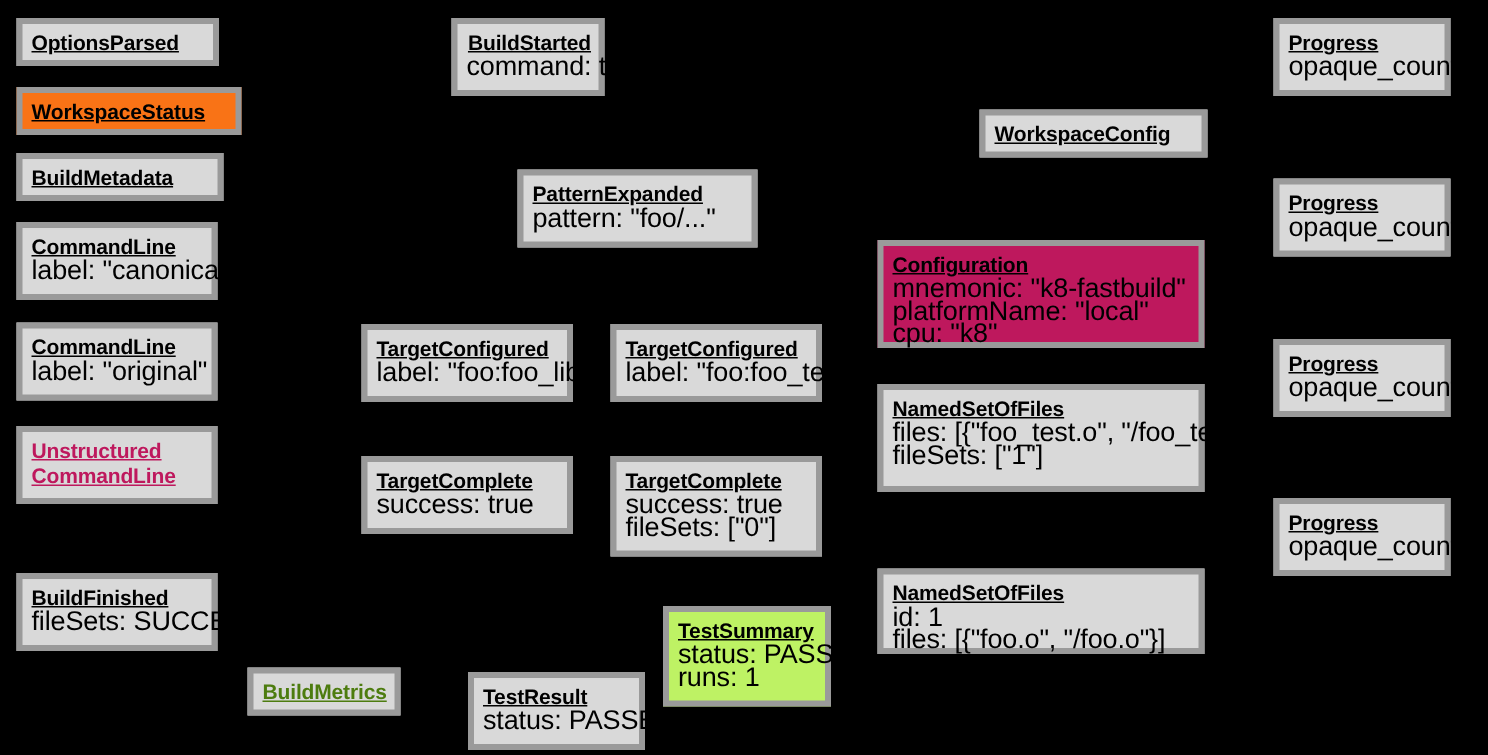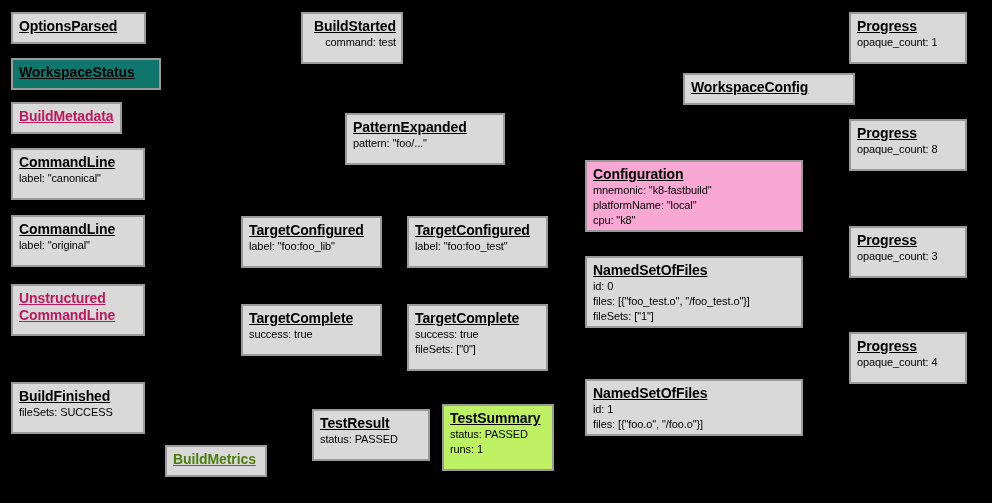--- a/index.html
+++ b/index.html
@@ -12,55 +12,55 @@
     position: relative;
     width: 992px;
     height: 503px;
     background: #000000;
     overflow: hidden;
     font-family: "Liberation Sans", sans-serif;
   }
   .node {
     position: absolute;
     background: #d9d9d9;
-    border: 2px solid #ec4899;
+    border: 4px solid #ec4899;
     box-sizing: border-box;
     padding: 4px 5px 4px 6px;
     color: #000000;
     line-height: 15px;
   }
   .node-title {
     font-weight: bold;
     font-size: 14px;
     line-height: 17px;
     text-decoration: underline;
     display: block;
     white-space: pre-line;
     letter-spacing: -0.1px;
   }
   .node-field {
     font-weight: normal;
-    font-size: 11px;
+    font-size: 18px;
     line-height: 15px;
     display: block;
     white-space: nowrap;
     letter-spacing: -0.1px;
   }
 </style>
 </head>
 <body>
 
 <div id="canvas" style="width: 992px; height: 503px; background: rgb(0, 0, 0);">
     <div class="node" style="left: 11px; top: 12px; width: 135px; height: 32px; background: rgb(217, 217, 217); border-color: rgb(154, 154, 154); color: rgb(0, 0, 0);">
       <span class="node-title">OptionsParsed</span>
     </div>
-    <div class="node" style="left: 11px; top: 58px; width: 150px; height: 32px; background: #0f766e; border-color: rgb(154, 154, 154); color: rgb(0, 0, 0);">
+    <div class="node" style="left: 11px; top: 58px; width: 150px; height: 32px; background: #f97316; border-color: rgb(154, 154, 154); color: rgb(0, 0, 0);">
       <span class="node-title">WorkspaceStatus</span>
     </div>
-    <div class="node" style="left: 11px; top: 102px; width: 111px; height: 32px; background: rgb(217, 217, 217); border-color: rgb(154, 154, 154); color: #be185d;">
+    <div class="node" style="left: 11px; top: 102px; width: 138px; height: 32px; background: rgb(217, 217, 217); border-color: rgb(154, 154, 154); color: #000000;">
       <span class="node-title">BuildMetadata</span>
     </div>
     <div class="node" style="left: 11px; top: 148px; width: 134px; height: 52px; background: rgb(217, 217, 217); border-color: rgb(154, 154, 154); color: rgb(0, 0, 0);">
       <span class="node-title">CommandLine</span>
       <span class="node-field">label: "canonical"</span>
     </div>
     <div class="node" style="left: 11px; top: 215px; width: 134px; height: 52px; background: rgb(217, 217, 217); border-color: rgb(154, 154, 154); color: rgb(0, 0, 0);">
       <span class="node-title">CommandLine</span>
       <span class="node-field">label: "original"</span>
     </div>
@@ -93,41 +93,40 @@
     </div>
     <div class="node" style="left: 241px; top: 304px; width: 141px; height: 52px; background: rgb(217, 217, 217); border-color: rgb(154, 154, 154); color: rgb(0, 0, 0);">
       <span class="node-title">TargetComplete</span>
       <span class="node-field">success: true</span>
     </div>
     <div class="node" style="left: 407px; top: 304px; width: 141px; height: 67px; background: rgb(217, 217, 217); border-color: rgb(154, 154, 154); color: rgb(0, 0, 0);">
       <span class="node-title">TargetComplete</span>
       <span class="node-field">success: true</span>
       <span class="node-field">fileSets: ["0"]</span>
     </div>
-    <div class="node" style="left: 312px; top: 409px; width: 118px; height: 52px; background: rgb(217, 217, 217); border-color: rgb(154, 154, 154); color: rgb(0, 0, 0);">
+    <div class="node" style="left: 312px; top: 448px; width: 118px; height: 52px; background: rgb(217, 217, 217); border-color: rgb(154, 154, 154); color: rgb(0, 0, 0);">
       <span class="node-title">TestResult</span>
       <span class="node-field">status: PASSED</span>
     </div>
     <div class="node" style="left: 442px; top: 404px; width: 112px; height: 67px; background: #bef264; border-color: rgb(154, 154, 154); color: rgb(0, 0, 0);">
       <span class="node-title">TestSummary</span>
       <span class="node-field">status: PASSED</span>
       <span class="node-field">runs: 1</span>
     </div>
-    <div class="node" style="left: 683px; top: 73px; width: 172px; height: 32px; background: rgb(217, 217, 217); border-color: rgb(154, 154, 154); color: rgb(0, 0, 0);">
+    <div class="node" style="left: 653px; top: 73px; width: 152px; height: 32px; background: rgb(217, 217, 217); border-color: rgb(154, 154, 154); color: rgb(0, 0, 0);">
       <span class="node-title">WorkspaceConfig</span>
     </div>
-    <div class="node" style="left: 585px; top: 160px; width: 218px; height: 72px; background: #f9a8d4; border-color: rgb(154, 154, 154); color: rgb(0, 0, 0);">
+    <div class="node" style="left: 585px; top: 160px; width: 218px; height: 72px; background: #be185d; border-color: rgb(154, 154, 154); color: rgb(0, 0, 0);">
       <span class="node-title">Configuration</span>
       <span class="node-field">mnemonic: "k8-fastbuild"</span>
       <span class="node-field">platformName: "local"</span>
       <span class="node-field">cpu: "k8"</span>
     </div>
     <div class="node" style="left: 585px; top: 256px; width: 218px; height: 72px; background: rgb(217, 217, 217); border-color: rgb(154, 154, 154); color: rgb(0, 0, 0);">
       <span class="node-title">NamedSetOfFiles</span>
-      <span class="node-field">id: 0</span>
       <span class="node-field">files: [{"foo_test.o", "/foo_test.o"}]</span>
       <span class="node-field">fileSets: ["1"]</span>
     </div>
     <div class="node" style="left: 585px; top: 379px; width: 218px; height: 57px; background: rgb(217, 217, 217); border-color: rgb(154, 154, 154); color: rgb(0, 0, 0);">
       <span class="node-title">NamedSetOfFiles</span>
       <span class="node-field">id: 1</span>
       <span class="node-field">files: [{"foo.o", "/foo.o"}]</span>
     </div>
     <div class="node" style="left: 849px; top: 12px; width: 118px; height: 52px; background: rgb(217, 217, 217); border-color: rgb(154, 154, 154); color: rgb(0, 0, 0);">
       <span class="node-title">Progress</span>

